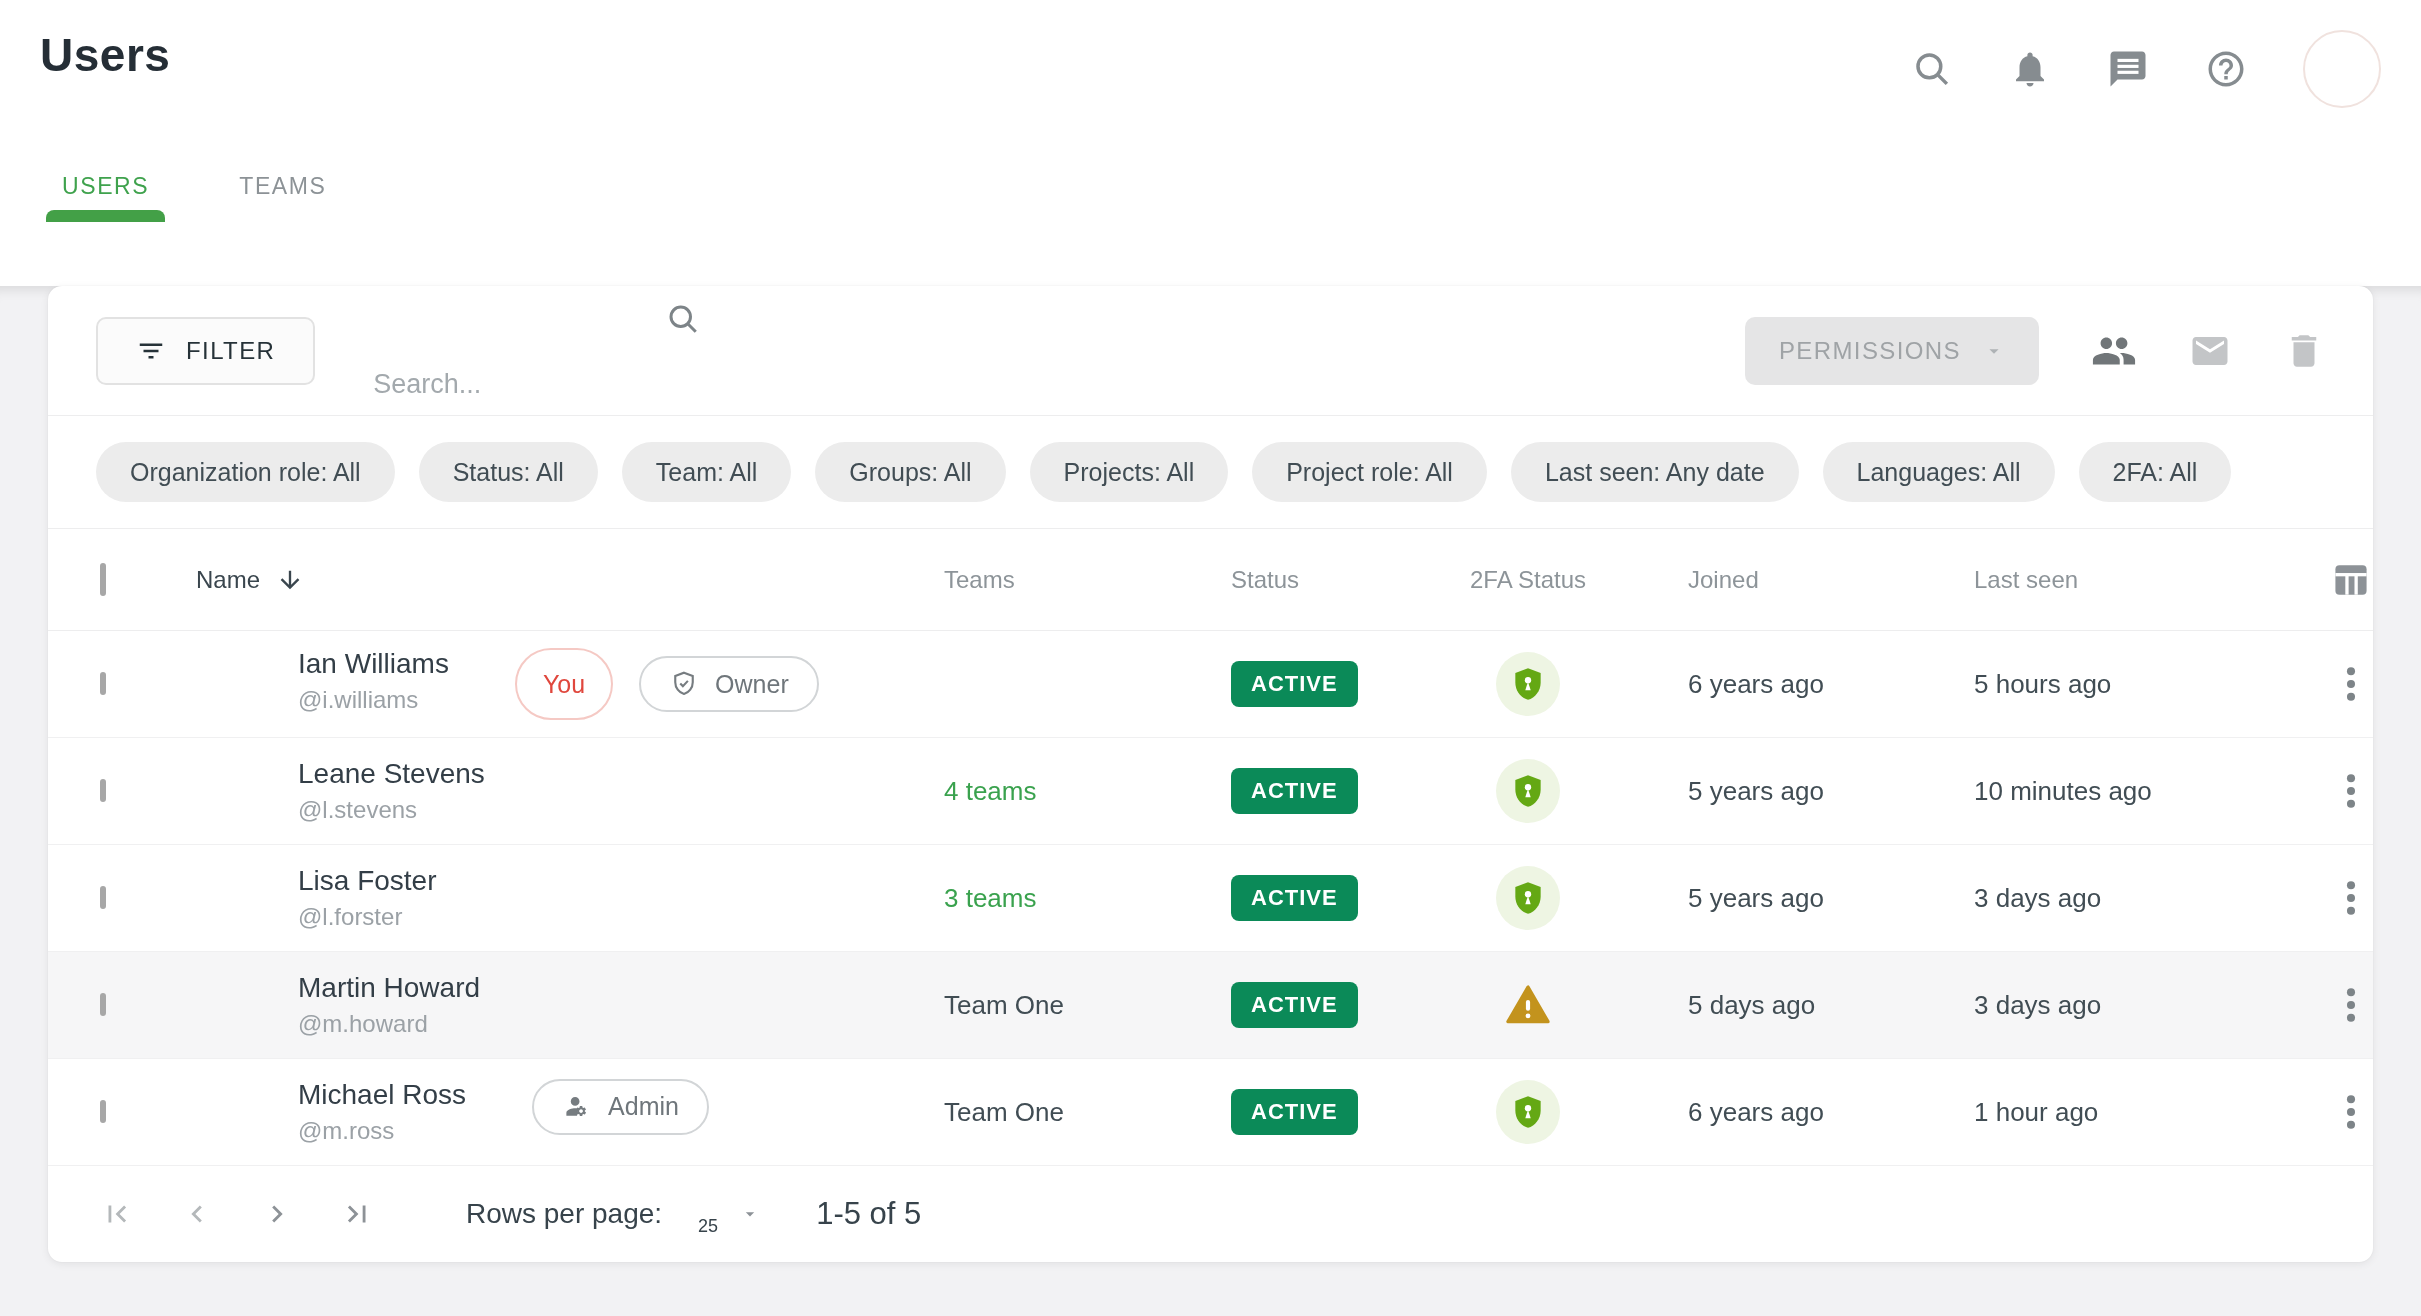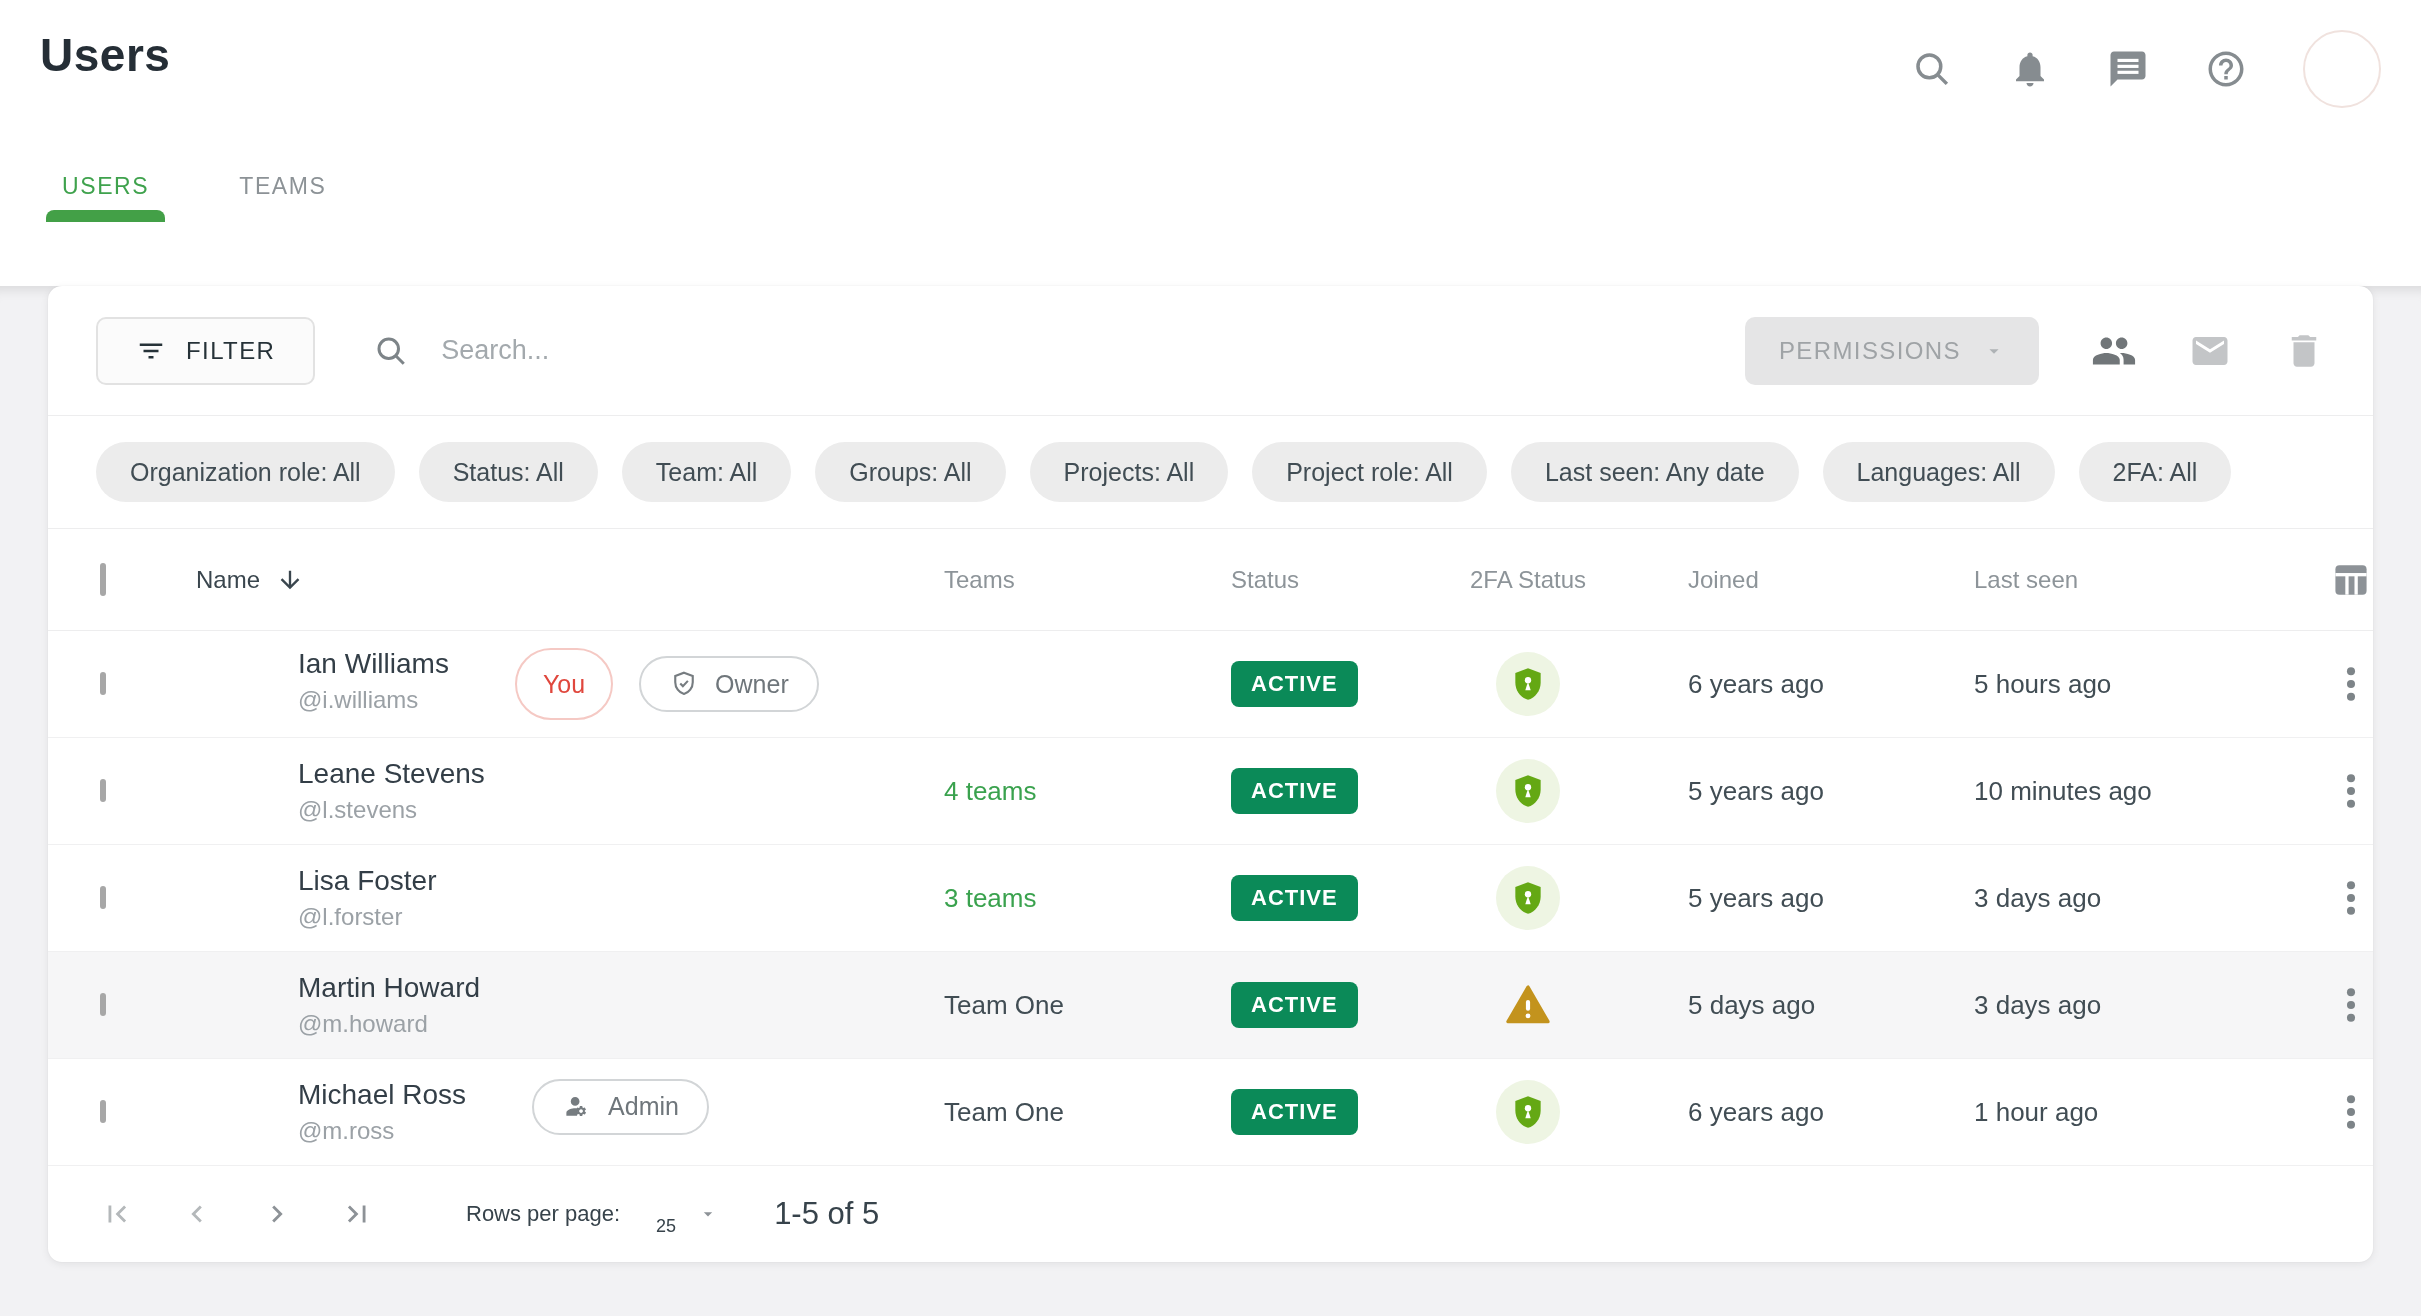--- a/index.html
+++ b/index.html
@@ -32,21 +32,21 @@
   .content { height:1094px; background:#f2f2f4; box-shadow:inset 0 14px 12px -10px rgba(0,0,0,0.10); }
   .card { margin:64px 48px 0; width:2325px; height:976px; background:#fff; border-radius:14px;
           box-shadow:0 2px 8px rgba(0,0,0,0.07), 0 0 2px rgba(0,0,0,0.05); overflow:hidden; }
 
   
   .toolbar { display:flex; align-items:center; height:130px; padding:0 48px; border-bottom:1px solid #ededee; }
   .filter-btn { display:inline-flex; align-items:center; gap:20px; height:68px; padding:0 38px;
                 border:2px solid #e2e2e2; border-radius:10px; background:#fbfbfb; cursor:pointer;
                 font-size:24px; font-weight:500; letter-spacing:1.4px; color:#263238; }
   .filter-btn svg { width:30px; height:30px; color:#263238; }
-  .search-wrap { display:flex; align-items:center; gap:32px; margin-left:58px; }
+  .search-wrap { display:flex; align-items:center; gap:32px; margin-left:58px;flex-direction:column; }
   .search-wrap svg { width:36px; height:36px; color:#7d8488; }
   .search-input { border:none; outline:none; font-size:27px; width:620px; color:#333e47; background:transparent;
                   font-family:"Liberation Sans","DejaVu Sans",sans-serif; }
   .search-input::placeholder { color:#a3a9ad; }
   .toolbar-right { margin-left:auto; display:flex; align-items:center; gap:52px; }
   .perm-btn { display:inline-flex; align-items:center; gap:22px; height:68px; padding:0 34px;
               background:#e5e5e6; border:none; border-radius:10px; cursor:default;
               font-size:24px; font-weight:500; letter-spacing:1.4px; color:#9fa3a6; }
   .perm-btn svg { width:22px; height:22px; color:#aeb2b5; }
   .tool-icon { cursor:pointer; }
@@ -97,21 +97,21 @@
 
   .cell-text { font-size:26px; color:#414d54; }
   .kebab { width:40px; height:40px; color:#7d8488; cursor:pointer; }
 
   
   .pagination { display:flex; align-items:center; height:95px; padding:0 52px; }
   .pg-nav { display:flex; align-items:center; gap:46px; }
   .pg-icon { width:34px; height:34px; cursor:pointer; }
   .pg-muted { color:#b4b8ba; }
   .pg-dark { color:#8d9297; }
-  .pg-label { margin-left:92px; font-size:22px; color:#37434b; font-weight:500; }
+  .pg-label { margin-left:92px; font-size:28px; color:#37434b; font-weight:500; }
   .pg-select { display:flex; align-items:center; gap:22px; margin-left:36px; cursor:pointer; }
   .pg-select-value { font-size:18px; color:#37434b;margin-top:26px; }
   .pg-select svg { width:20px; height:20px; color:#8d9297; }
   .pg-range { margin-left:56px; font-size:31px; color:#37434b; }
 </style>
 </head>
 <body>
 
 <div class="topbar">
   <div class="page-title">Users</div>

